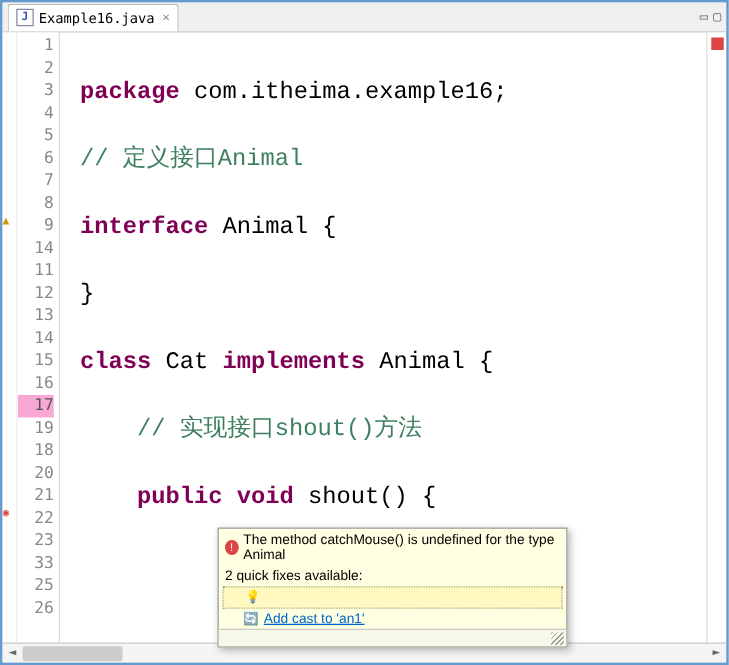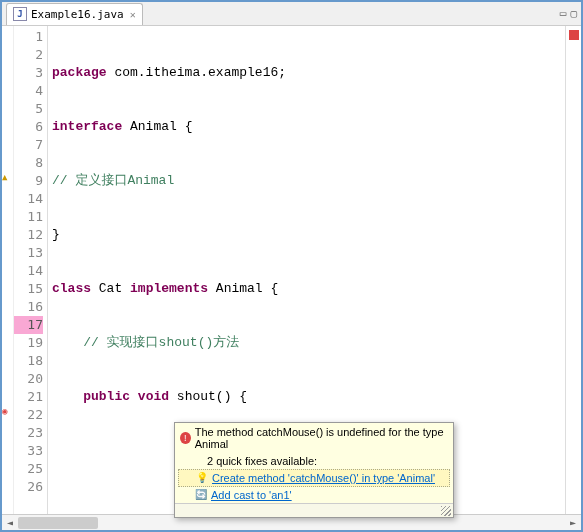--- a/index.html
+++ b/index.html
@@ -81,27 +81,28 @@
   .marker {
     position: absolute;
     left: 0;
     width: 10px; height: 10px;
     font-size: 9px;
     line-height: 10px;
   }
   .code {
     flex: 1;
     font-family: Consolas, "Courier New", monospace;
-    font-size: 13px;
+    font-size: 19px;
     line-height: 18px;
     padding-top: 2px;
     padding-left: 4px;
     white-space: pre;
     overflow: hidden;
     position: relative;
+    margin-left: 12px;
   }
   .code .line { height: 18px; }
   .kw { color: #7f0055; font-weight: bold; }
   .cm { color: #3f7f5f; }
   .ovbar {
     width: 16px;
     border-left: 1px solid #ddd;
     background: #fff;
     position: relative;
   }
@@ -139,21 +140,21 @@
   .popup .hdr {
     padding: 3px 5px;
     display: flex;
     align-items: center;
     gap: 4px;
   }
   .popup .hdr .eicon {
     width: 12px; height: 12px; background: #d44; border-radius: 50%;
     color: #fff; font-size: 9px; text-align: center; line-height: 12px;
   }
-  .popup .sub { padding: 2px 5px; margin-left: 27px; }
+  .popup .sub { padding: 2px 5px; }
   .popup .fix {
     padding: 2px 5px 2px 20px;
     display: flex;
     align-items: center;
     gap: 4px;
   }
   .popup .fix.sel { background: #fff8c0; border: 1px dotted #aa8; margin: 0 3px; padding-left: 17px; }
   .popup .fix a { color: #0066cc; text-decoration: underline; cursor: pointer; }
   .popup .fix .ficon {
     width: 12px; height: 12px; display: inline-block;
@@ -217,22 +218,22 @@
       <div>21</div>
       <div>22</div>
       <div>23</div>
       <div>33</div>
       <div>25</div>
       <div>26</div>
     </div>
 
   <div class="code">
     <div class="line"><span class="kw">package</span><span> com.itheima.example16;</span></div>
+    <div class="line"><span class="cm">// 定义接口Animal</span></div>
     <div class="line"><span class="kw">interface</span><span> Animal {</span></div>
-    <div class="line"><span class="cm">// 定义接口Animal</span></div>
     <div class="line"><span>}</span></div>
     <div class="line"><span class="kw">class</span><span> Cat </span><span class="kw">implements</span><span> Animal {</span></div>
     <div class="line"><span>    </span><span class="cm">// 实现接口shout()方法</span></div>
     <div class="line"><span>    </span><span class="kw">public</span><span> </span><span class="kw">void</span><span> shout() {</span></div>
     
     
     
     
     
     
@@ -261,21 +262,20 @@
 </div>
 
 <div class="popup">
   <div class="hdr">
     <span class="eicon">!</span>
     <span>The method catchMouse() is undefined for the type Animal</span>
   </div>
   <div class="sub">2 quick fixes available:</div>
   <div class="fix sel">
     <span class="ficon">💡</span>
-    <a>Create method 'catchMouse()' in type 'Animal'</a>
   </div>
   <div class="fix">
     <span class="ficon">🔄</span>
     <a>Add cast to 'an1'</a>
   </div>
   <div class="ftr">
     <div class="grip"></div>
   </div>
 </div>
 

